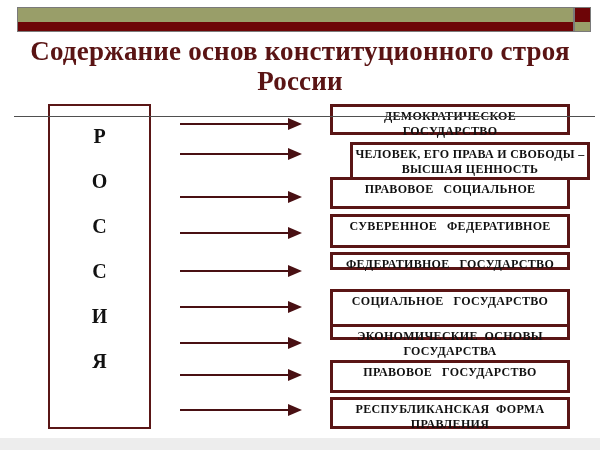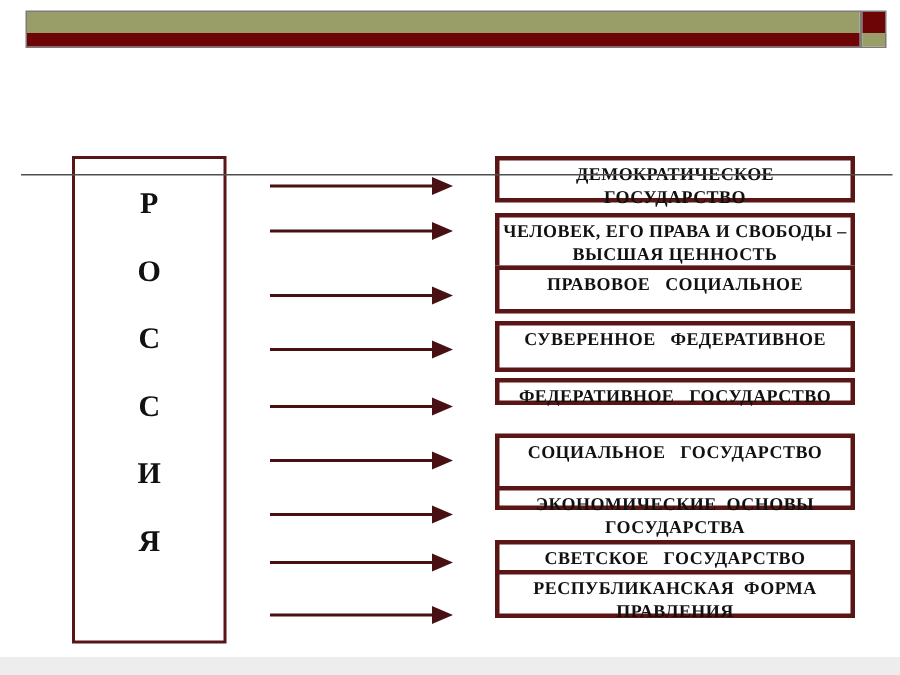--- a/index.html
+++ b/index.html
@@ -69,20 +69,22 @@
 
   <div class="bars">
     <div class="bar-tan"></div>
     <div class="bar-red"></div>
   </div>
   <div class="corner">
     <div class="corner-red"></div>
     <div class="corner-tan"></div>
   </div>
 
+  <div class="title">Содержание основ конституционного строя
+России</div>
 
   <div class="divider"></div>
 
   <div class="russia">
     <div class="russia-pad"></div>
   <div class="russia-letter">Р</div>
       <div class="russia-letter">О</div>
       <div class="russia-letter">С</div>
       <div class="russia-letter">С</div>
       <div class="russia-letter">И</div>
@@ -124,43 +126,43 @@
       </div>
       <div class="arrow" style="top: 410px;">
         <div class="arrow-shaft"></div>
         <div class="arrow-head"></div>
       </div>
     </div>
   <div>
       <div class="cbox" style="top: 104px; height: 31px;">
         <div class="cbox-text">ДЕМОКРАТИЧЕСКОЕ   ГОСУДАРСТВО</div>
       </div>
-      <div class="cbox" style="top: 142px; height: 38px;">
+      <div class="cbox" style="top: 142px; height: 38px; margin-left: 20px;">
         <div class="cbox-text">ЧЕЛОВЕК, ЕГО ПРАВА И СВОБОДЫ –
 ВЫСШАЯ ЦЕННОСТЬ</div>
       </div>
       <div class="cbox" style="top: 177px; height: 32px;">
         <div class="cbox-text">ПРАВОВОЕ   СОЦИАЛЬНОЕ</div>
       </div>
       <div class="cbox" style="top: 214px; height: 34px;">
         <div class="cbox-text">СУВЕРЕННОЕ   ФЕДЕРАТИВНОЕ</div>
       </div>
       <div class="cbox" style="top: 252px; height: 18px;">
         <div class="cbox-text">ФЕДЕРАТИВНОЕ   ГОСУДАРСТВО</div>
       </div>
       <div class="cbox" style="top: 289px; height: 49px;">
         <div class="cbox-text">СОЦИАЛЬНОЕ   ГОСУДАРСТВО</div>
       </div>
       <div class="cbox" style="top: 324px; height: 16px;">
         <div class="cbox-text">ЭКОНОМИЧЕСКИЕ  ОСНОВЫ
 ГОСУДАРСТВА</div>
       </div>
       <div class="cbox" style="top: 360px; height: 33px;">
-        <div class="cbox-text">СВЕТСКОЕ   ГОСУДАРСТВО</div>
+        <div class="cbox-text">ПРАВОВОЕ   ГОСУДАРСТВО</div>
       </div>
-      <div class="cbox" style="top: 380px; height: 32px;">
+      <div class="cbox" style="top: 397px; height: 32px;">
         <div class="cbox-text">РЕСПУБЛИКАНСКАЯ  ФОРМА
 ПРАВЛЕНИЯ</div>
       </div>
     </div>
 
   <div class="footer-strip"></div>
 </div>
 
 </body></html>

